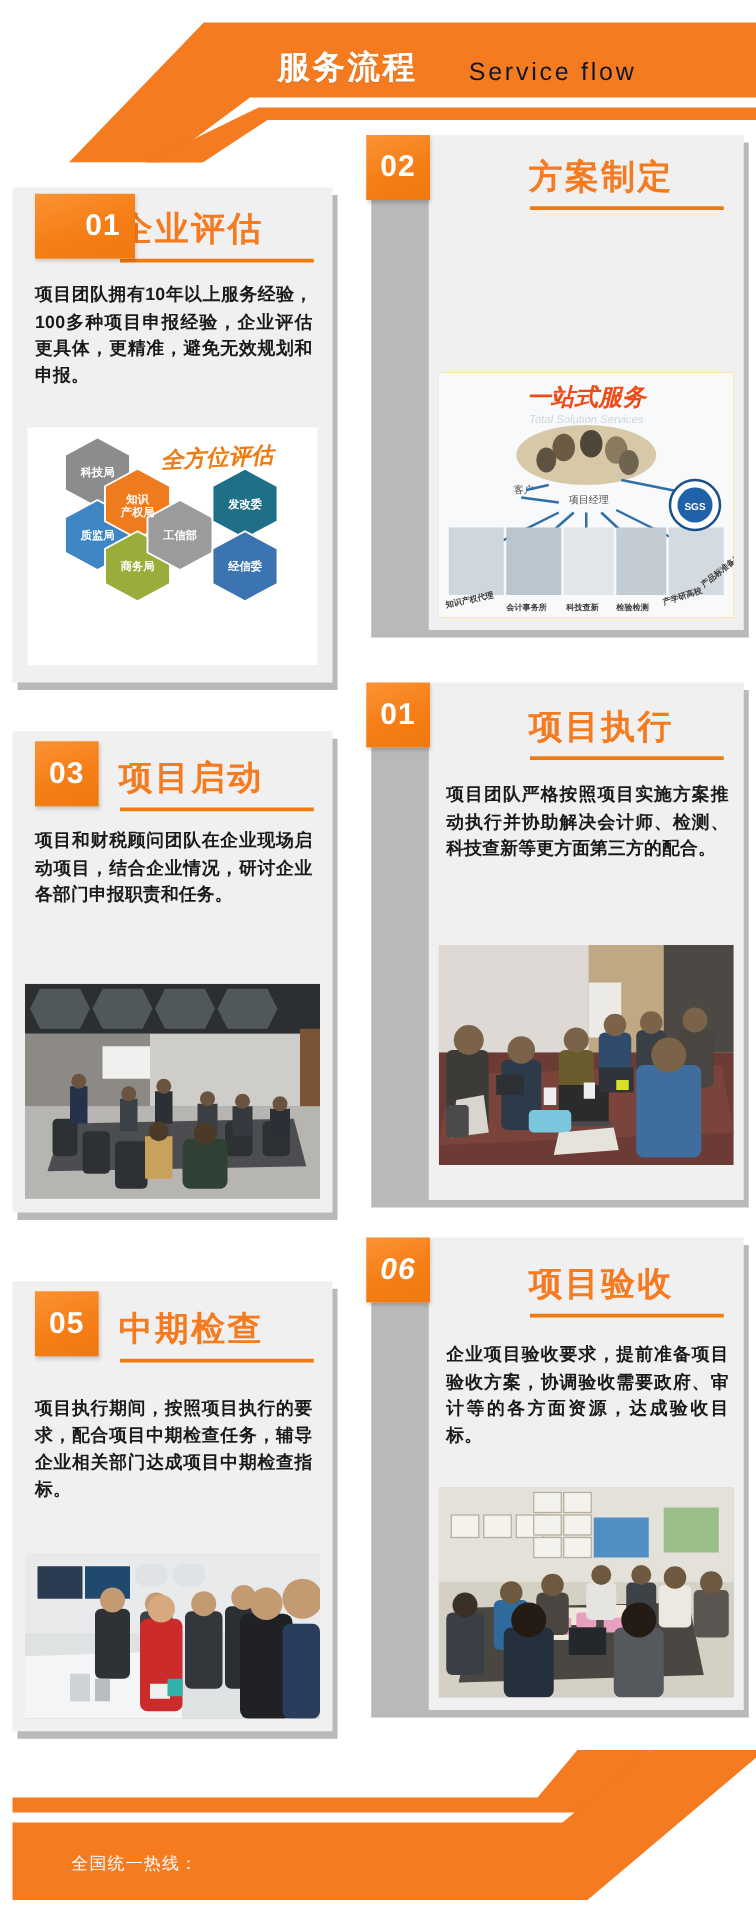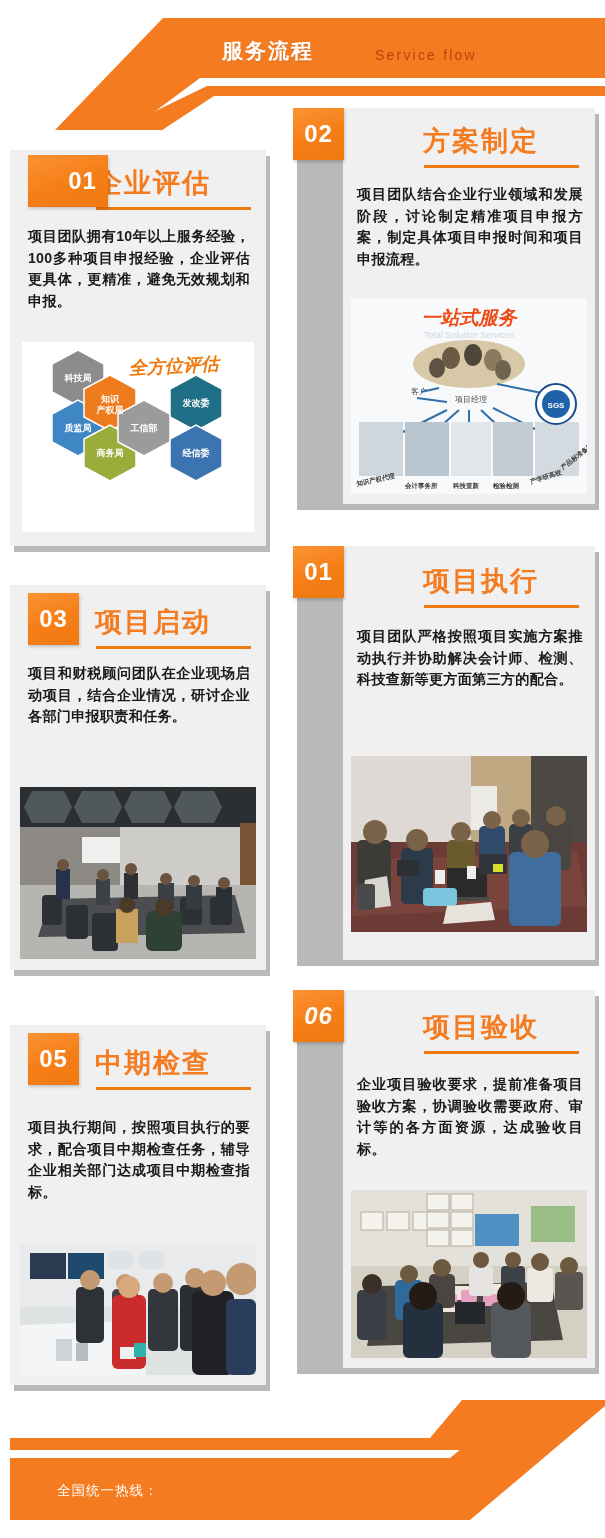--- a/index.html
+++ b/index.html
@@ -9,27 +9,27 @@
     font-family:"Liberation Sans","DejaVu Sans",sans-serif;
     overflow:hidden;position:relative;
   }
   .page{position:relative;width:605px;height:1538px;overflow:hidden;background:#fff;}
 
   
   .header{position:absolute;left:0;top:0;width:605px;height:120px;}
   .hdr-svg{position:absolute;left:0;top:0;}
   .hdr-title{
     position:absolute;left:222px;top:40px;
-    font-size:21px;font-weight:bold;color:#ffffff;
+    font-size:26px;font-weight:bold;color:#ffffff;
     letter-spacing:2px;line-height:1;
     text-shadow:0 1px 1px rgba(0,0,0,.12);
   }
   .hdr-sub{
     position:absolute;left:375px;top:48px;
-    font-size:14px;color:#c2410c;letter-spacing:2.2px;line-height:1;
+    font-size:20px;color:#0f172a;letter-spacing:2.2px;line-height:1;
   }
 
   
   .card{position:absolute;}
   .card-shadow{
     position:absolute;left:4px;top:6px;width:100%;height:100%;
     background:#b9b9b9;
   }
   .card-body{position:absolute;left:0;top:0;width:100%;height:100%;
     background:#f0f0f0;overflow:hidden;}
@@ -117,21 +117,20 @@
       </div>
     </div>
     <div class="badge" style="left:18px;top:5px;padding-left:29px;">01</div>
     <div class="card-title" style="left:85px;top:20px;">企业评估</div>
     <div class="title-rule" style="left:86px;top:57px;width:155px;"></div>
   </div>
 
   <div class="card" style="left:293px;top:108px;width:302px;height:396px;">
     <div class="card-shadow"></div>
     <div class="card-body" style="left:50px;width:252px;">
-      <div class="card-text" style="left:14px;top:76px;width:226px;">项目团队结合企业行业领域和发展阶段，讨论制定精准项目申报方案，制定具体项目申报时间和项目申报流程。</div>
       <div class="photo" style="left:8px;top:190px;width:236px;height:196px;background:#fde047;">
         <svg width="236" height="196" viewBox="0 0 236 196">
           <rect width="236" height="196" fill="#f7f9fb"></rect>
           <text x="118" y="26" text-anchor="middle" font-size="19" font-weight="bold" font-style="italic" fill="#ef4b16">一站式服务</text>
           <text x="118" y="40" text-anchor="middle" font-size="9" fill="#cfd6dd" font-style="italic">Total Solution Services</text>
           <ellipse cx="118" cy="66" rx="56" ry="24" fill="#d7c9a8"></ellipse>
           <ellipse cx="100" cy="60" rx="9" ry="11" fill="#6b5b44"></ellipse>
           <ellipse cx="122" cy="57" rx="9" ry="11" fill="#4e4638"></ellipse>
           <ellipse cx="142" cy="62" rx="9" ry="11" fill="#8a7a5e"></ellipse>
           <ellipse cx="86" cy="70" rx="8" ry="10" fill="#5e5242"></ellipse>

